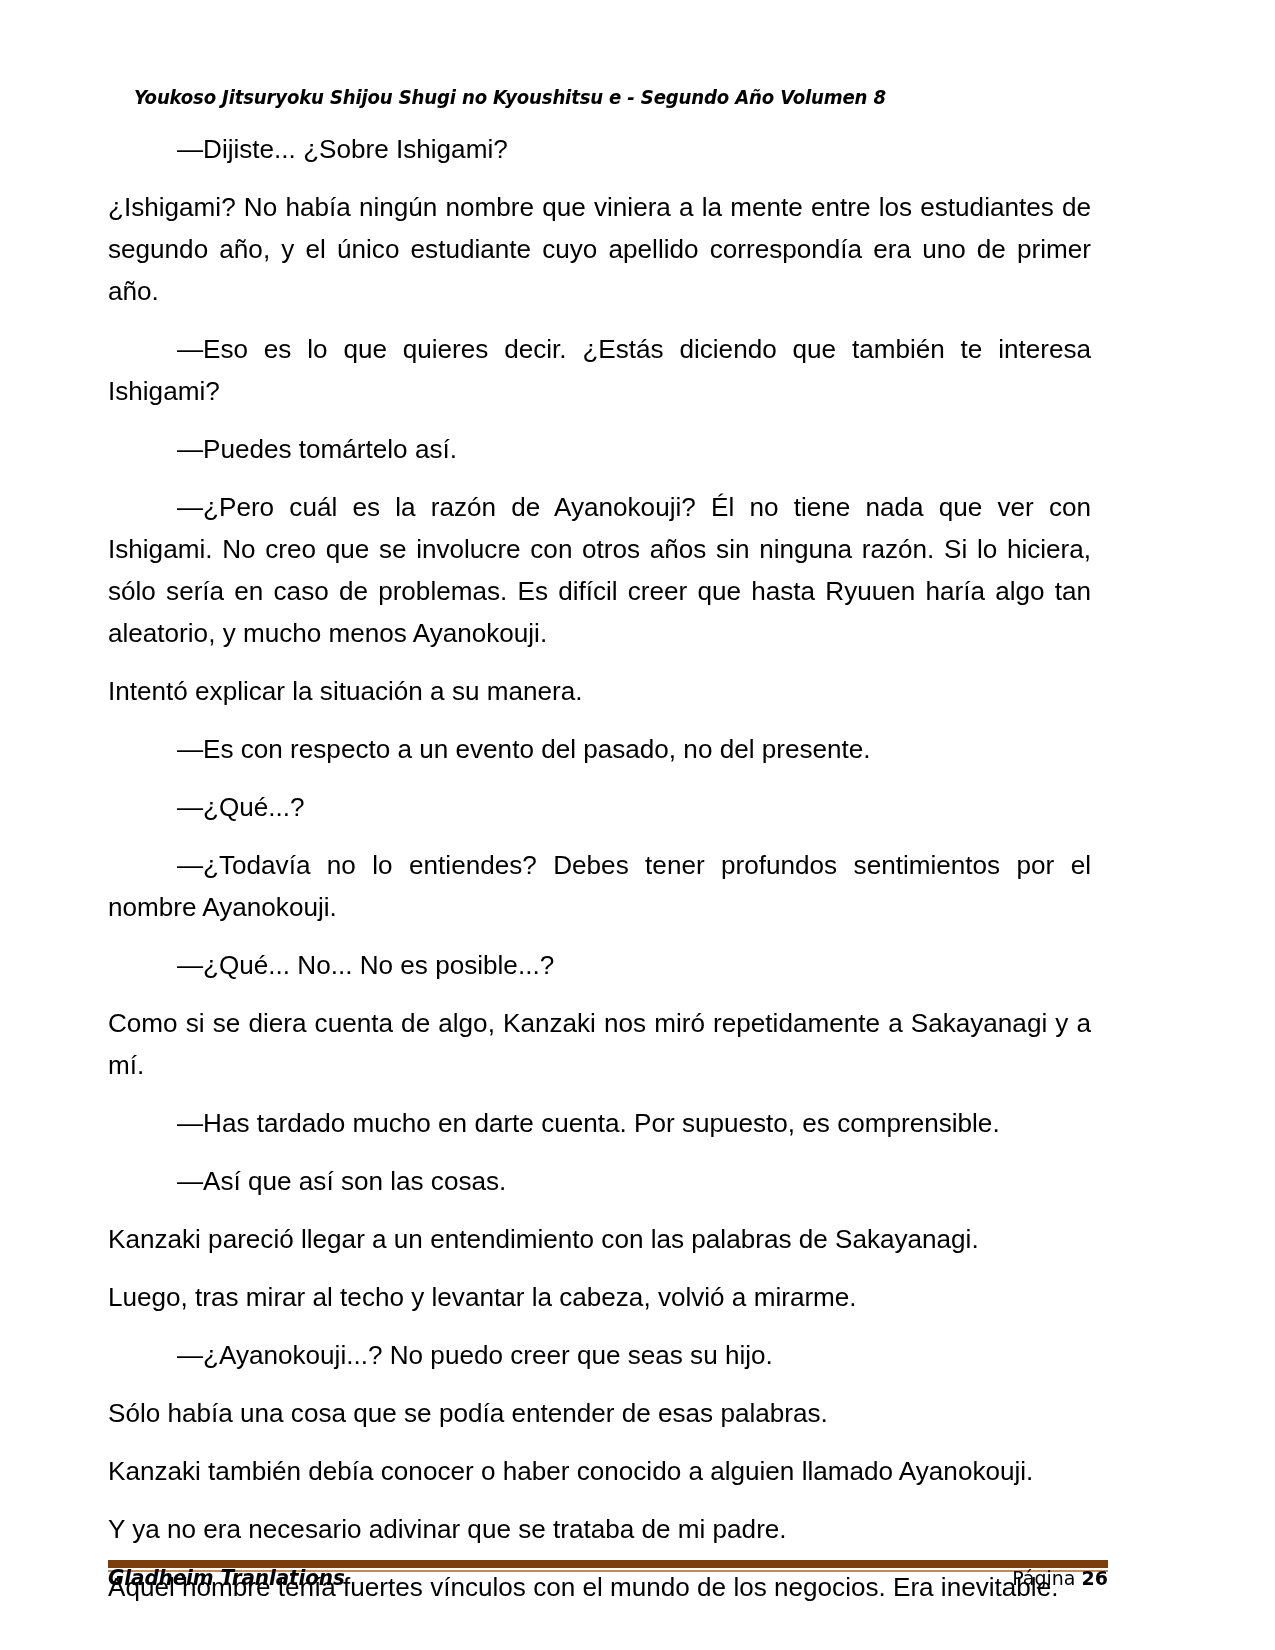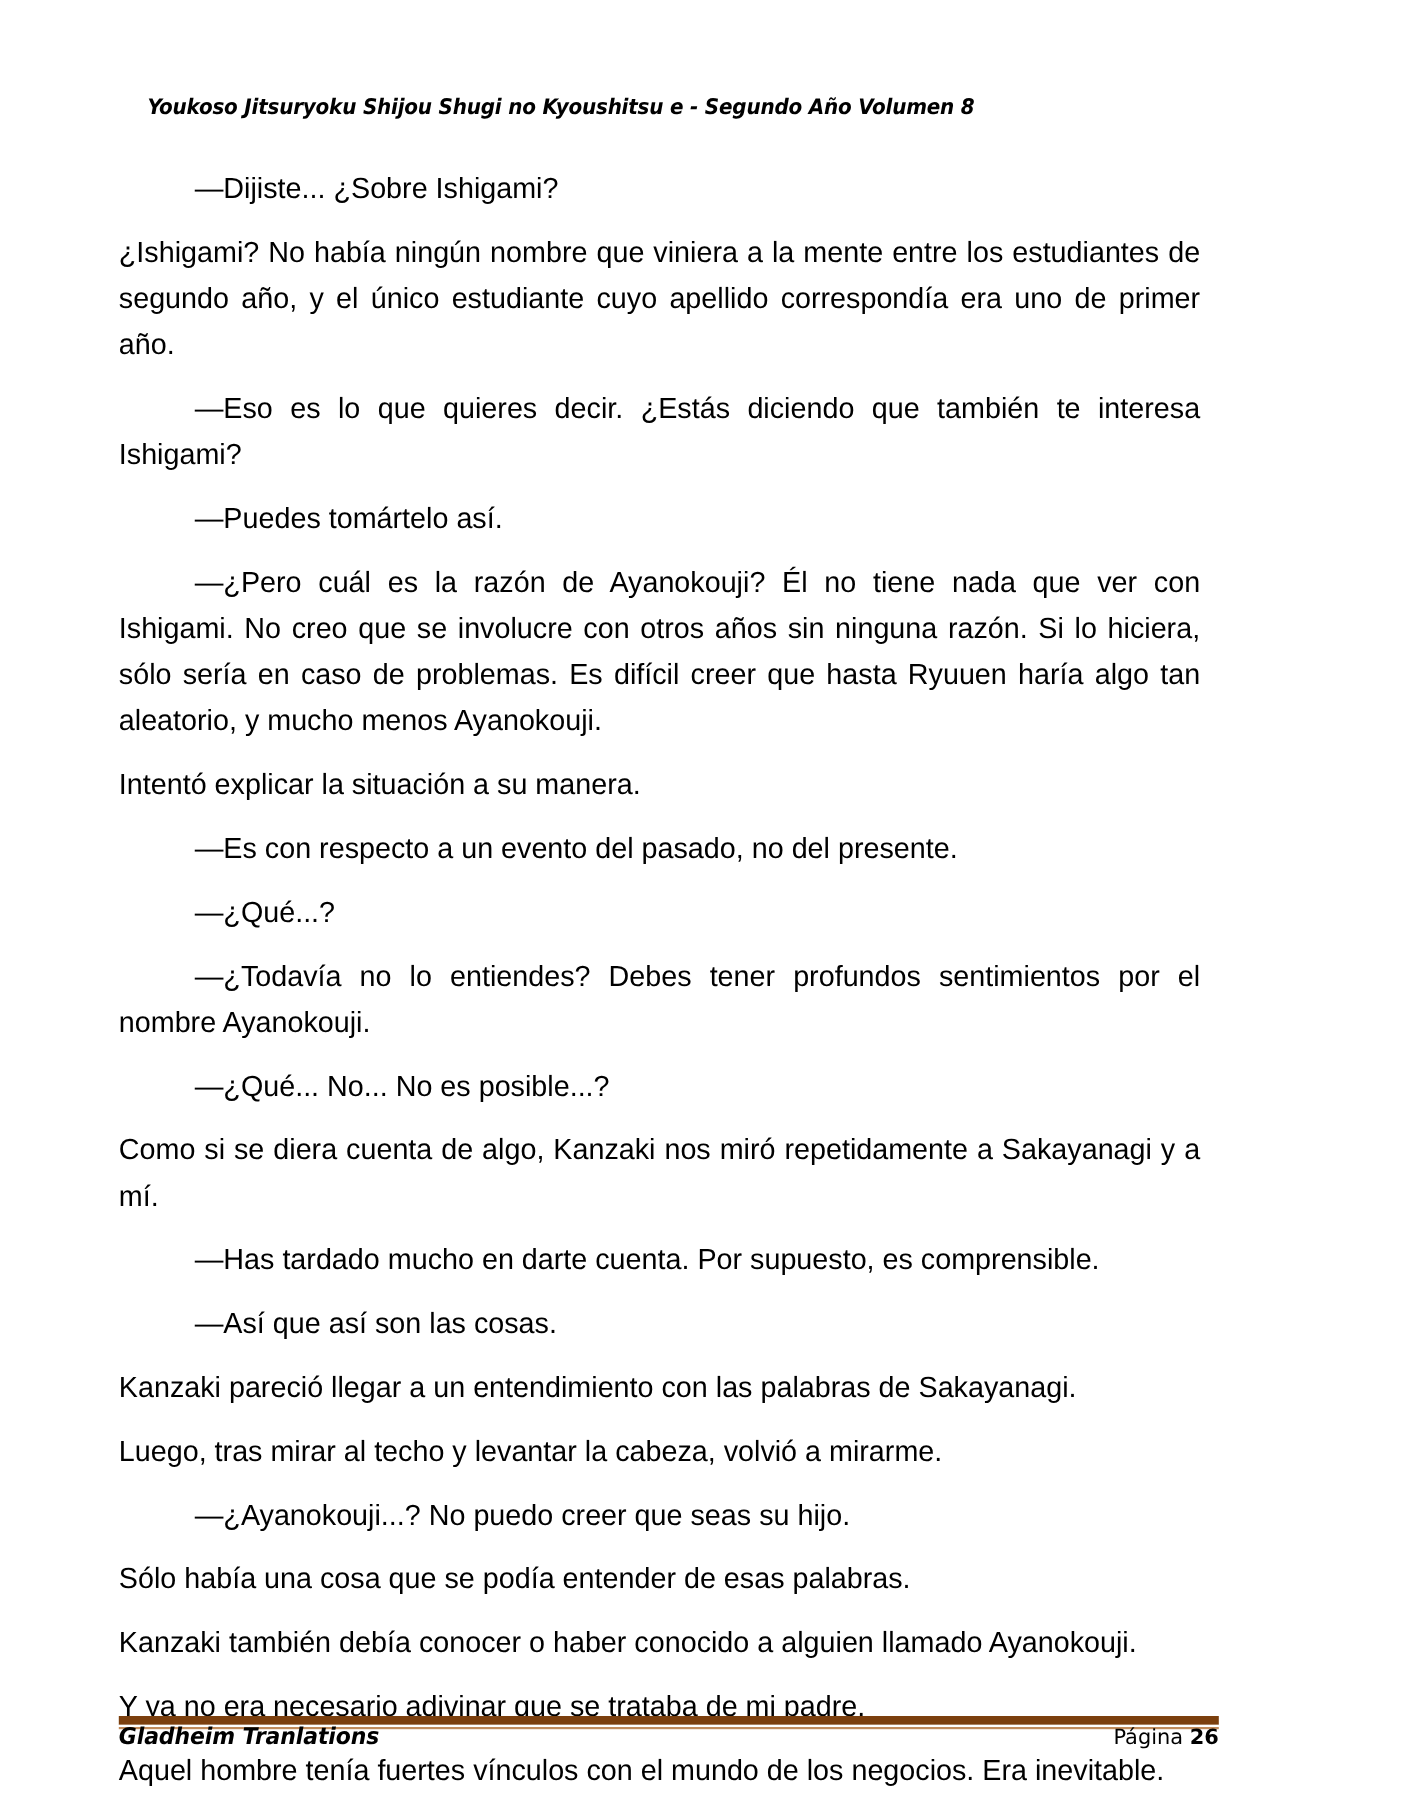--- a/index.html
+++ b/index.html
@@ -44,21 +44,20 @@
     white-space: nowrap;
     color: #000;
   }
 
   
   .content {
     position: absolute;
     top: 128px;
     left: 108px;
     width: 998px;
-    margin-top: 22px;
   }
   .para {
     font-family: "Liberation Sans", sans-serif;
     font-size: 26.5px;
     line-height: 42px;
     text-align: justify;
     text-justify: inter-word;
     margin: 0 0 16px 0;
     color: #000;
     transform: scaleX(0.985);

